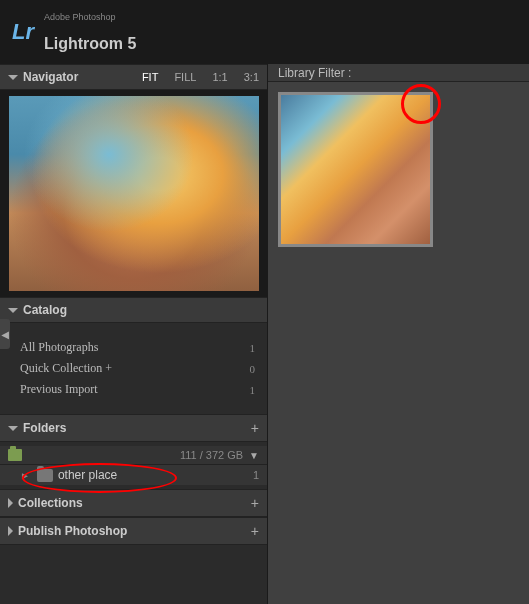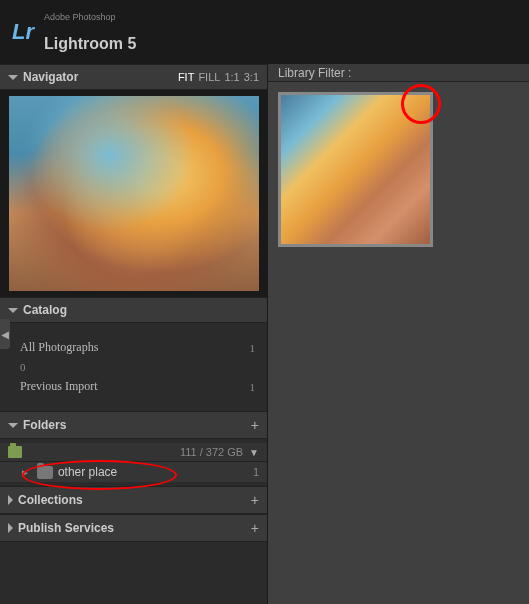--- a/index.html
+++ b/index.html
@@ -132,21 +132,21 @@
     }
     .navigator-image {
       width: 250px;
       height: 195px;
       background: linear-gradient(135deg, #4a7c9e 0%, #7abcd4 20%, #f0c060 35%, #e8a040 50%, #c07850 65%, #d4906a 80%, #a06040 100%);
       position: relative;
       overflow: hidden;
     }
     .nav-fit-options {
       display: flex;
-      gap: 4px;
+      gap: 16px;
       align-items: center;
       padding-left: 24px;
     }
     .nav-fit-option {
       color: #aaa;
       font-size: 11px;
       cursor: pointer;
     }
     .nav-fit-option.active {
       color: #fff;
@@ -398,20 +398,21 @@
         <div class="triangle"></div>
         <span class="section-title">Catalog</span>
       </div>
     </div>
     <div class="catalog-items">
       <div class="catalog-item">
         <span class="catalog-item-left">All Photographs</span>
         <span class="catalog-item-count">1</span>
       </div>
       <div class="catalog-item">
+        <span class="catalog-item-left">Quick Collection +</span>
         <span class="catalog-item-count">0</span>
       </div>
       <div class="catalog-item">
         <span class="catalog-item-left">Previous Import</span>
         <span class="catalog-item-count">1</span>
       </div>
     </div>
 
     <div class="section-header">
       <div class="section-header-left">
@@ -457,21 +458,21 @@
       <div class="section-header-left">
         <div class="triangle right"></div>
         <span class="section-title">Collections</span>
       </div>
       <span class="section-action">+</span>
     </div>
 
     <div class="collapsed-section">
       <div class="section-header-left">
         <div class="triangle right"></div>
-        <span class="section-title">Publish Services</span>
+        <span class="section-title">Publish Photoshop</span>
       </div>
       <span class="section-action">+</span>
     </div>
 
   </div>
 
   <div class="right-panel">
 
     <div class="library-filter-bar">
       <span class="library-filter-label">Library Filter :</span>

